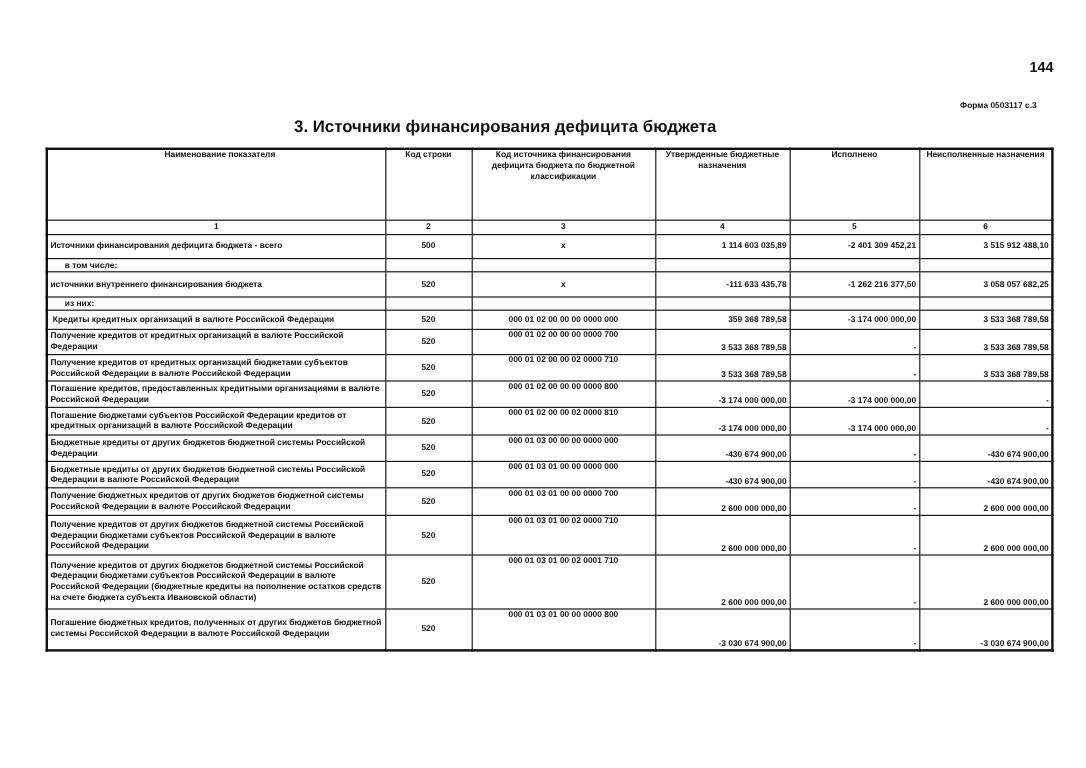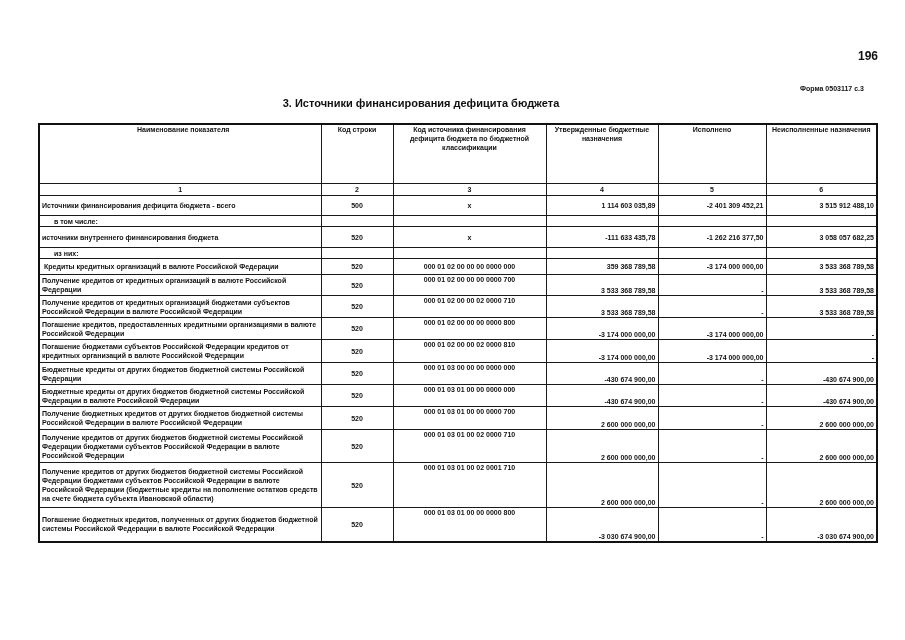--- a/index.html
+++ b/index.html
@@ -2,42 +2,42 @@
 <html><head>
 <meta charset="utf-8">
 <style>
   html, body { margin: 0; padding: 0; background: #ffffff; }
   body { width: 905px; height: 640px; position: relative; overflow: hidden;
          font-family: "Liberation Sans", sans-serif; color: #111; }
   .page-number { position: absolute; left: 858px; top: 49px; font-size: 12px; font-weight: bold;
                  font-family: "Liberation Sans", sans-serif; }
   .form-label { position: absolute; left: 800px; top: 85px; font-size: 7px; font-weight: bold; }
   .title { position: absolute; left: 0; width: 743px; top: 97px; text-align: center;
-           font-size: 11px; font-weight: bold; padding-left: 99px; box-sizing: border-box; }
+           font-size: 14px; font-weight: bold; padding-left: 99px; box-sizing: border-box; }
   table.report { position: absolute; left: 38px; top: 123px; border-collapse: collapse;
                  table-layout: fixed; font-size: 7px; font-weight: bold; }
   table.report td, table.report th { border: 1px solid #1a1a1a; padding: 0 2px; overflow: hidden; line-height: 9px; }
   table.report { border: 2px solid #111; }
   th.hdr { font-weight: bold; vertical-align: top; text-align: center; padding-top: 2px; height: 58px; }
   th.hdr.left { padding-left: 8px; }
   td.colnum { text-align: center; height: 11px; font-size: 7px; }
   td.name { text-align: left; vertical-align: middle; }
   td.name.indent1 { padding-left: 14px; }
   td.name.indent-sm { padding-left: 4px; }
   td.code { text-align: center; vertical-align: middle; }
   td.src { text-align: center; vertical-align: top; padding-top: 3px; }
   td.src.mid { vertical-align: middle; padding-top: 0; }
   td.num { text-align: right; vertical-align: bottom; padding-bottom: 1px; white-space: nowrap; }
   td.num.mid { vertical-align: middle; padding-bottom: 0; }
   tr.sub td { height: 10px; }
 </style>
 </head>
 <body>
 
-<div class="page-number">196</div>
+<div class="page-number">144</div>
 <div class="form-label">Форма 0503117  с.3</div>
 <div class="title">3. Источники финансирования дефицита бюджета</div>
 
 <table class="report">
   <colgroup>
     <col style="width:282px">
     <col style="width:72px">
     <col style="width:153px">
     <col style="width:112px">
     <col style="width:108px">

